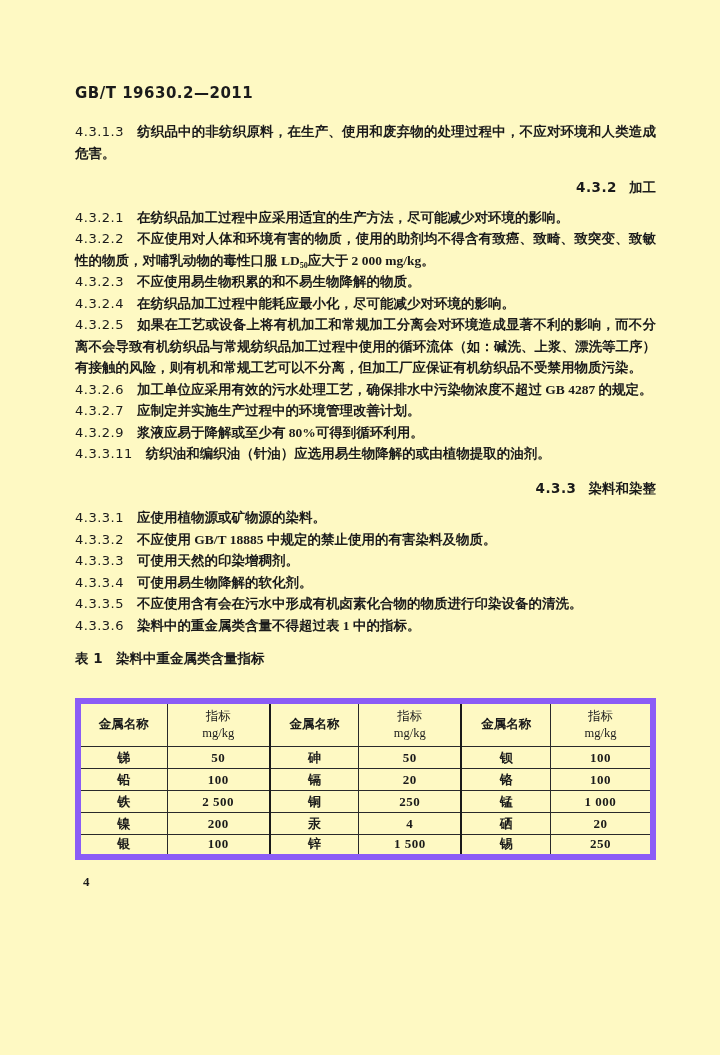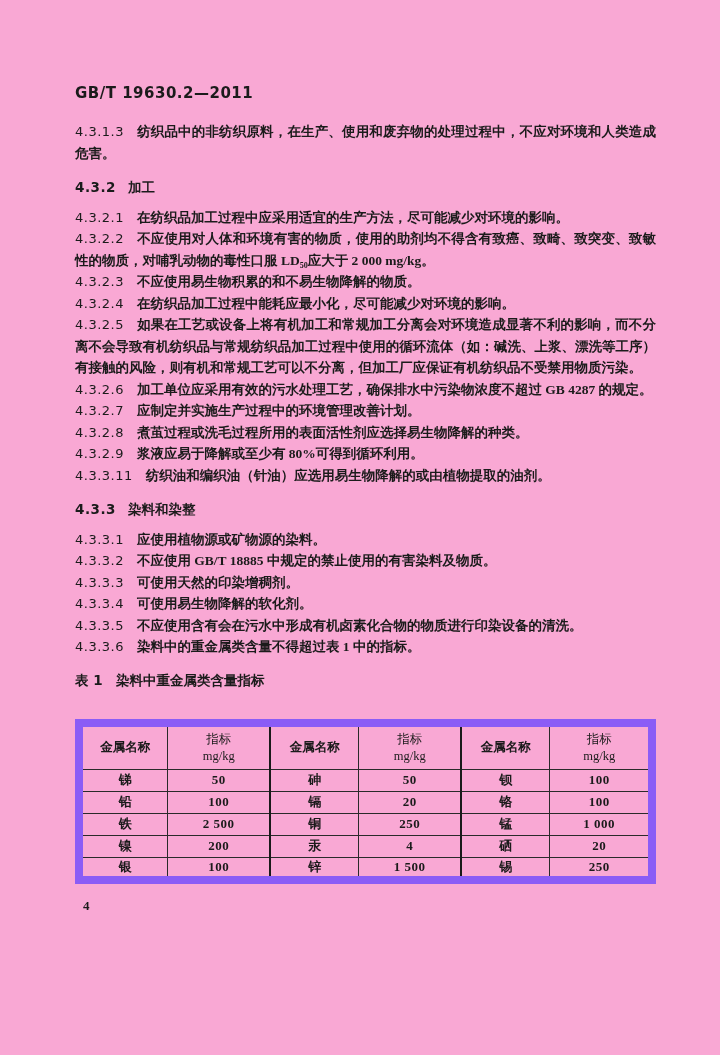--- a/index.html
+++ b/index.html
@@ -9,21 +9,21 @@
     color: #1b1b1b;
     font-family: "Liberation Serif", "DejaVu Serif", serif;
     font-weight: 600;
     overflow: hidden;
   }
   .page {
     width: 720px;
     height: 1055px;
     padding: 84px 64px 0 75px;
     position: relative;
-    background: #f9a8d4;
+    background: #fef9c3;
   }
   .doc-header {
     font-family: "DejaVu Sans", "Liberation Sans", sans-serif;
     font-weight: bold;
     font-size: 15px;
     letter-spacing: 0.5px;
     margin-bottom: 19px;
   }
   .clause {
     font-size: 13.5px;
@@ -37,39 +37,40 @@
     letter-spacing: 0.5px;
     margin-right: 13px;
   }
   .heading {
     font-family: "DejaVu Sans", "Liberation Sans", sans-serif;
     font-weight: bold;
     font-size: 13.5px;
     line-height: 21.5px;
     margin-top: 13px;
     margin-bottom: 8px;
+    text-align: right;
   }
   .heading .num {
     letter-spacing: 0.5px;
     margin-right: 12px;
   }
   .table-block { margin-top: 12px; margin-bottom: 14px; }
   .table-caption {
     text-align: left;
     font-family: "DejaVu Sans", "Liberation Sans", sans-serif;
     font-weight: bold;
     font-size: 13.5px;
     line-height: 21.5px;
     margin-bottom: 10px;
   }
   table.metals {
     width: 100%;
     border-collapse: collapse;
     table-layout: fixed;
-    border: 8px solid #8b5cf6;
+    border: 6px solid #8b5cf6;
     margin-top: 28px;
   }
   table.metals th, table.metals td {
     border: 1px solid #2a2a2a;
     text-align: center;
     vertical-align: middle;
     padding: 0 2px;
   }
   table.metals th { height: 46px; font-size: 12.5px; font-weight: normal; line-height: 17px; }
   table.metals td { height: 22px; font-size: 13px; }
@@ -95,21 +96,20 @@
   <div>
       <p class="clause"><b class="num">4.3.1.3</b><span class="txt">纺织品中的非纺织原料，在生产、使用和废弃物的处理过程中，不应对环境和人类造成危害。</span></p>
       <p class="heading"><b class="num">4.3.2</b><span class="txt">加工</span></p>
       <p class="clause"><b class="num">4.3.2.1</b><span class="txt">在纺织品加工过程中应采用适宜的生产方法，尽可能减少对环境的影响。</span></p>
       <p class="clause"><b class="num">4.3.2.2</b><span class="txt">不应使用对人体和环境有害的物质，使用的助剂均不得含有致癌、致畸、致突变、致敏性的物质，对哺乳动物的毒性口服 LD₅₀应大于 2 000 mg/kg。</span></p>
       <p class="clause"><b class="num">4.3.2.3</b><span class="txt">不应使用易生物积累的和不易生物降解的物质。</span></p>
       <p class="clause"><b class="num">4.3.2.4</b><span class="txt">在纺织品加工过程中能耗应最小化，尽可能减少对环境的影响。</span></p>
       <p class="clause"><b class="num">4.3.2.5</b><span class="txt">如果在工艺或设备上将有机加工和常规加工分离会对环境造成显著不利的影响，而不分离不会导致有机纺织品与常规纺织品加工过程中使用的循环流体（如：碱洗、上浆、漂洗等工序）有接触的风险，则有机和常规工艺可以不分离，但加工厂应保证有机纺织品不受禁用物质污染。</span></p>
       <p class="clause"><b class="num">4.3.2.6</b><span class="txt">加工单位应采用有效的污水处理工艺，确保排水中污染物浓度不超过 GB 4287 的规定。</span></p>
       <p class="clause"><b class="num">4.3.2.7</b><span class="txt">应制定并实施生产过程中的环境管理改善计划。</span></p>
-      <p class="clause"><b class="num">4.3.2.8</b><span class="txt">煮茧过程或洗毛过程所用的表面活性剂应选择易生物降解的种类。</span></p>
       <p class="clause"><b class="num">4.3.2.9</b><span class="txt">浆液应易于降解或至少有 80%可得到循环利用。</span></p>
       <p class="clause"><b class="num">4.3.3.11</b><span class="txt">纺织油和编织油（针油）应选用易生物降解的或由植物提取的油剂。</span></p>
       <p class="heading"><b class="num">4.3.3</b><span class="txt">染料和染整</span></p>
       <p class="clause"><b class="num">4.3.3.1</b><span class="txt">应使用植物源或矿物源的染料。</span></p>
       <p class="clause"><b class="num">4.3.3.2</b><span class="txt">不应使用 GB/T 18885 中规定的禁止使用的有害染料及物质。</span></p>
       <p class="clause"><b class="num">4.3.3.3</b><span class="txt">可使用天然的印染增稠剂。</span></p>
       <p class="clause"><b class="num">4.3.3.4</b><span class="txt">可使用易生物降解的软化剂。</span></p>
       <p class="clause"><b class="num">4.3.3.5</b><span class="txt">不应使用含有会在污水中形成有机卤素化合物的物质进行印染设备的清洗。</span></p>
       <p class="clause"><b class="num">4.3.3.6</b><span class="txt">染料中的重金属类含量不得超过表 1 中的指标。</span></p>
     </div>

